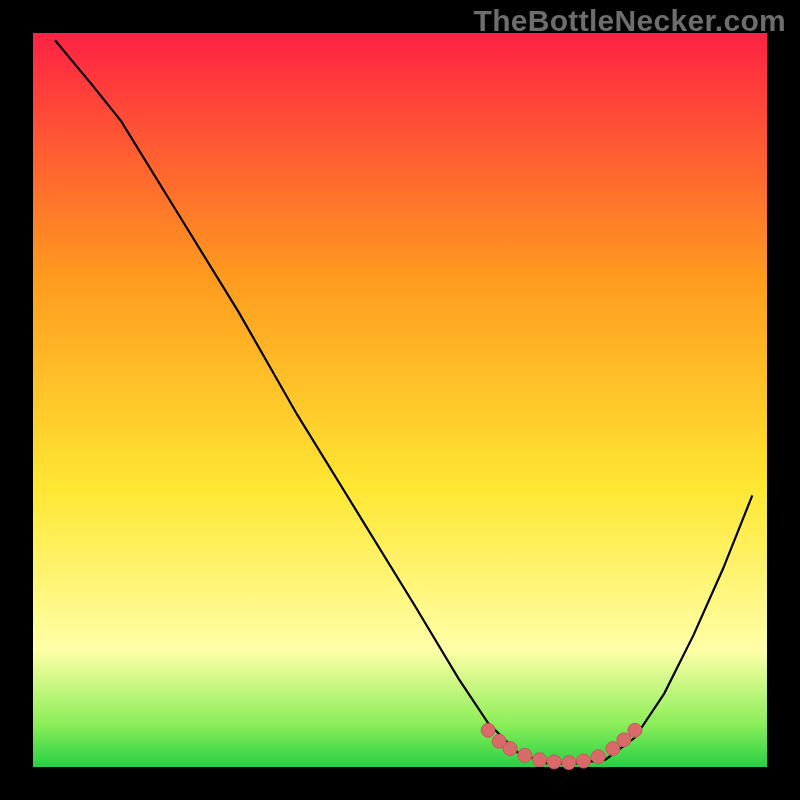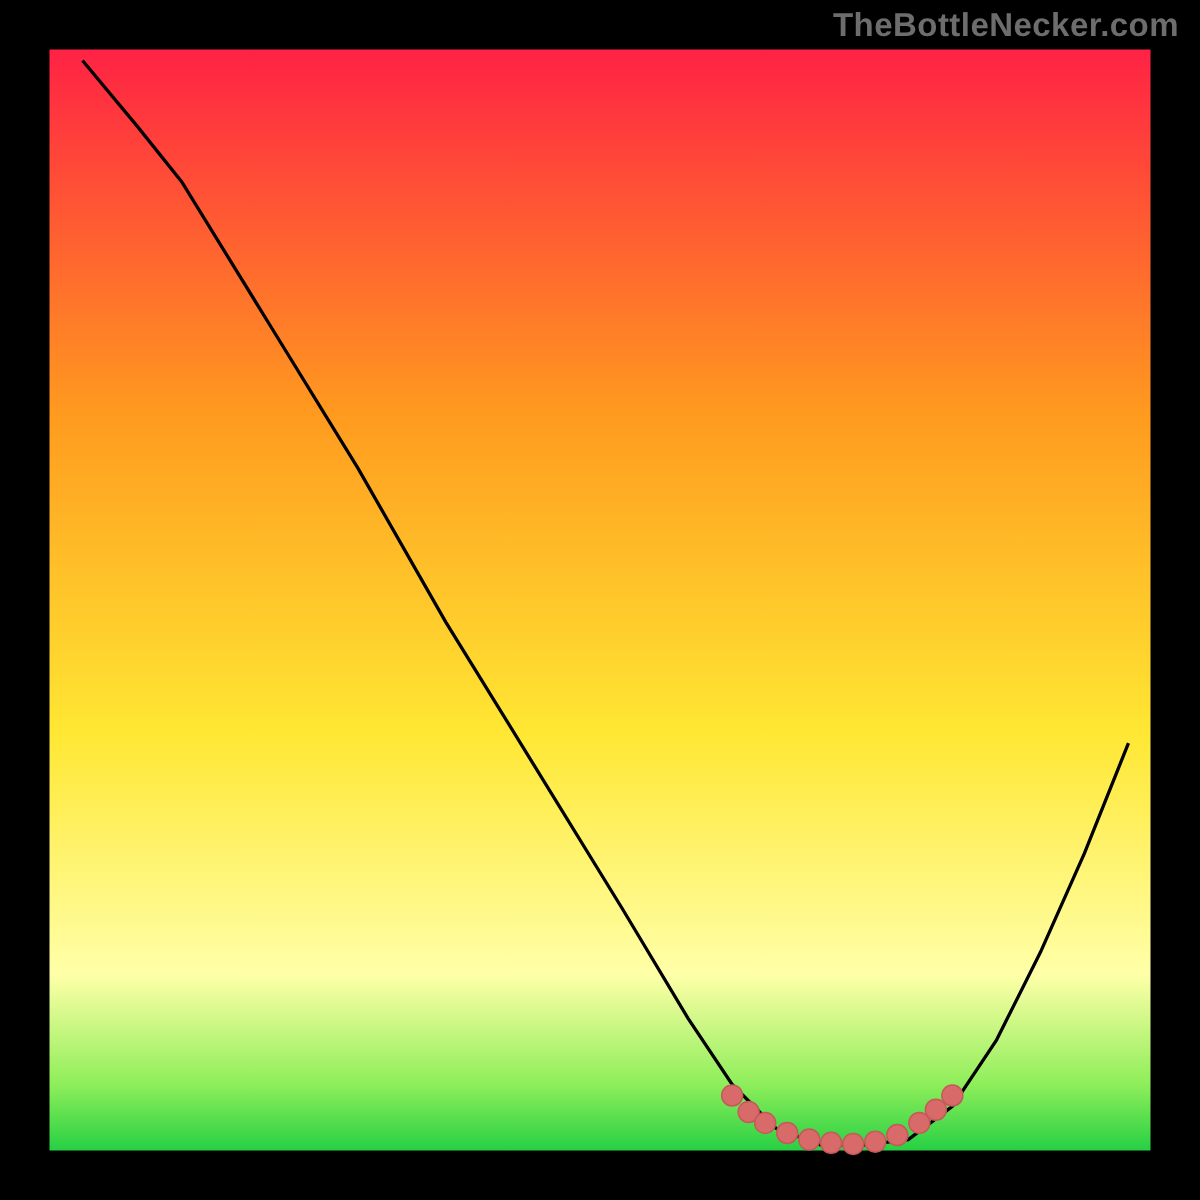--- a/index.html
+++ b/index.html
@@ -14,21 +14,21 @@
     position: relative;
     width: 800px;
     height: 800px;
     background: #000;
   }
   .watermark {
     position: absolute;
     top: 4px;
     right: 14px;
     font-family: Arial, Helvetica, sans-serif;
-    font-size: 22px;
+    font-size: 30px;
     font-weight: 600;
     color: #6d6d6d;
     letter-spacing: 0.3px;
   }
   svg {
     position: absolute;
     left: 0;
     top: 0;
   }
 </style>

